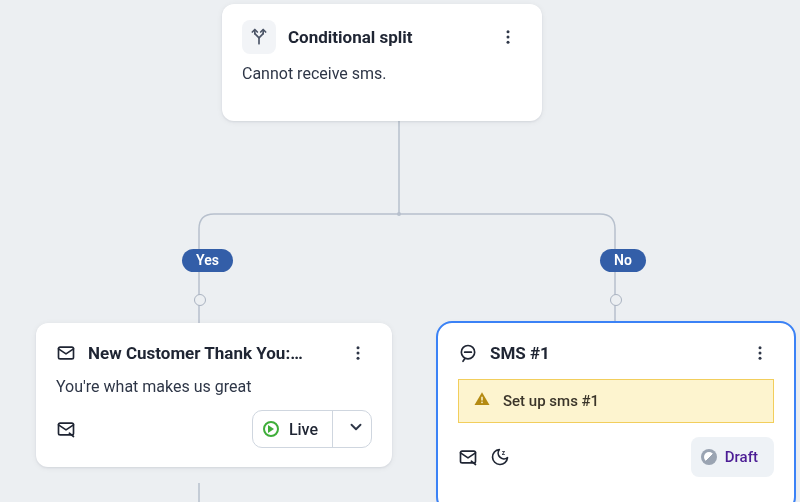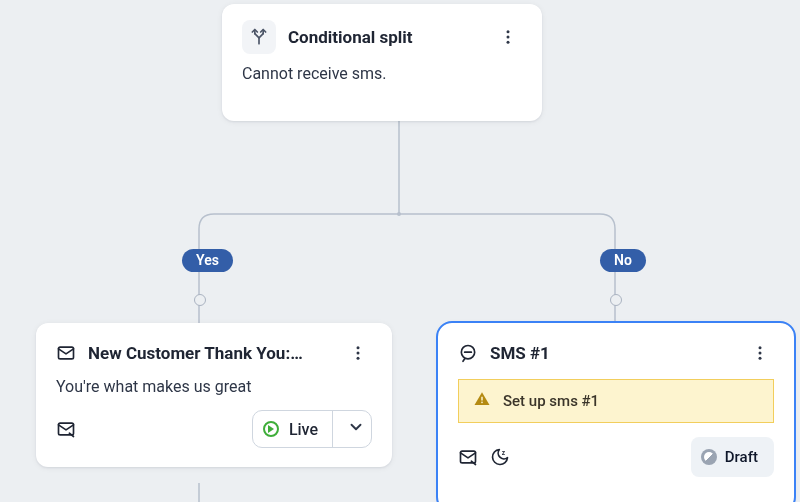--- a/index.html
+++ b/index.html
@@ -135,21 +135,21 @@
   .chip-filled {
     display: inline-flex;
     align-items: center;
     gap: 8px;
     height: 34px;
     padding: 3px 16px 3px 10px;
     border-radius: 8px;
     background: #eef2f6;
     font-size: 15px;
     font-weight: 500;
-    color: #0f172a;
+    color: #4c1d95;
     cursor: pointer;
   }
 
   .status-dot-live {
     width: 16px; height: 16px; border-radius: 50%;
     border: 2px solid #3fae3a;
     display:flex; align-items:center; justify-content:center;
     box-sizing: border-box;
   }
   .status-dot-live::after{

